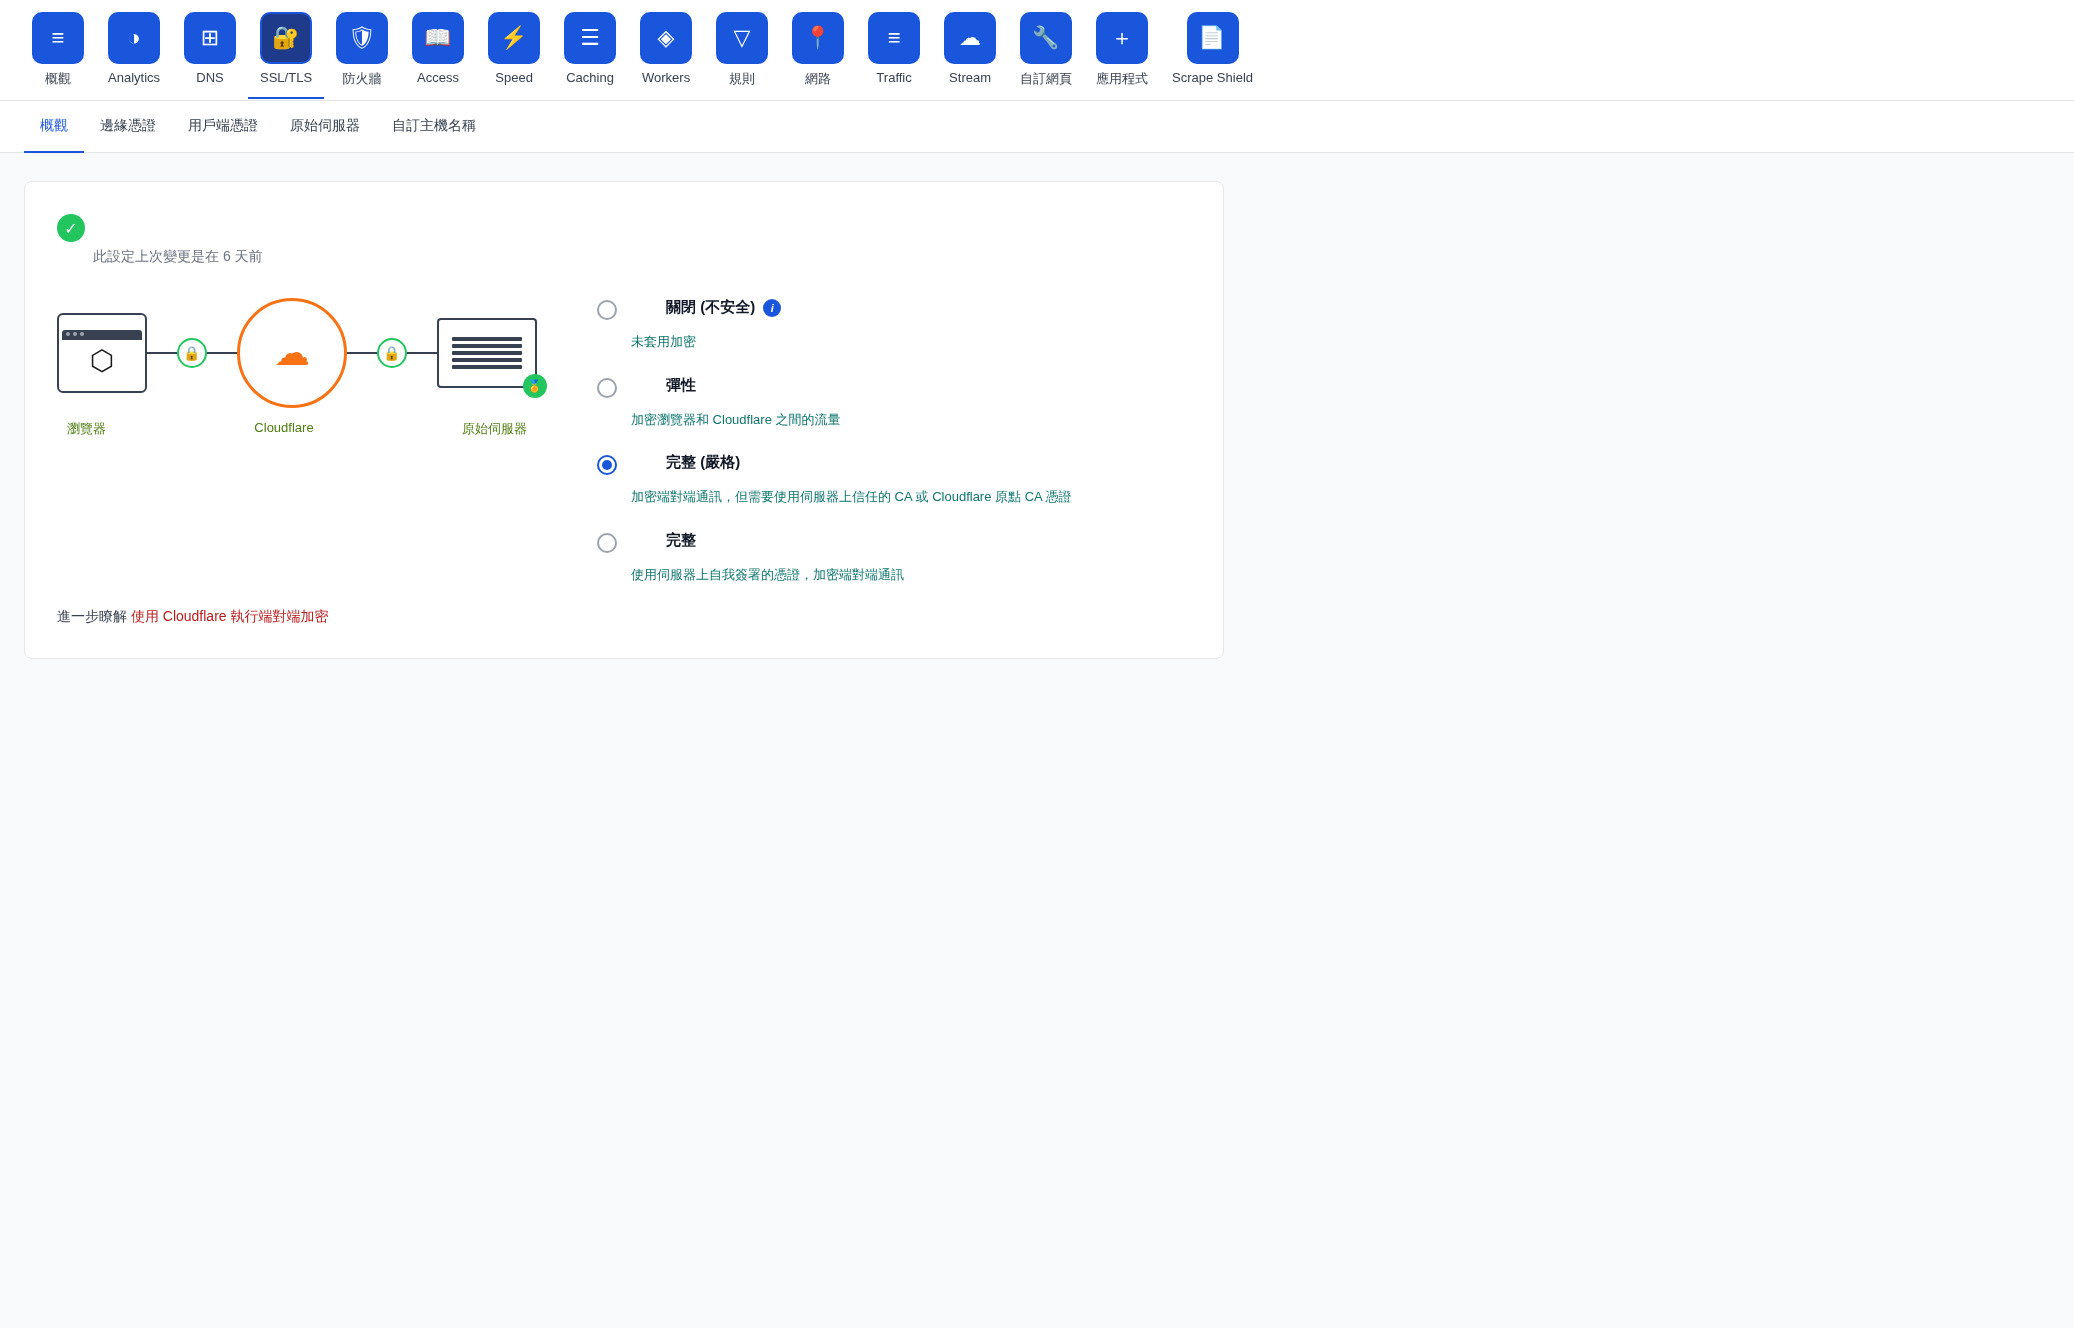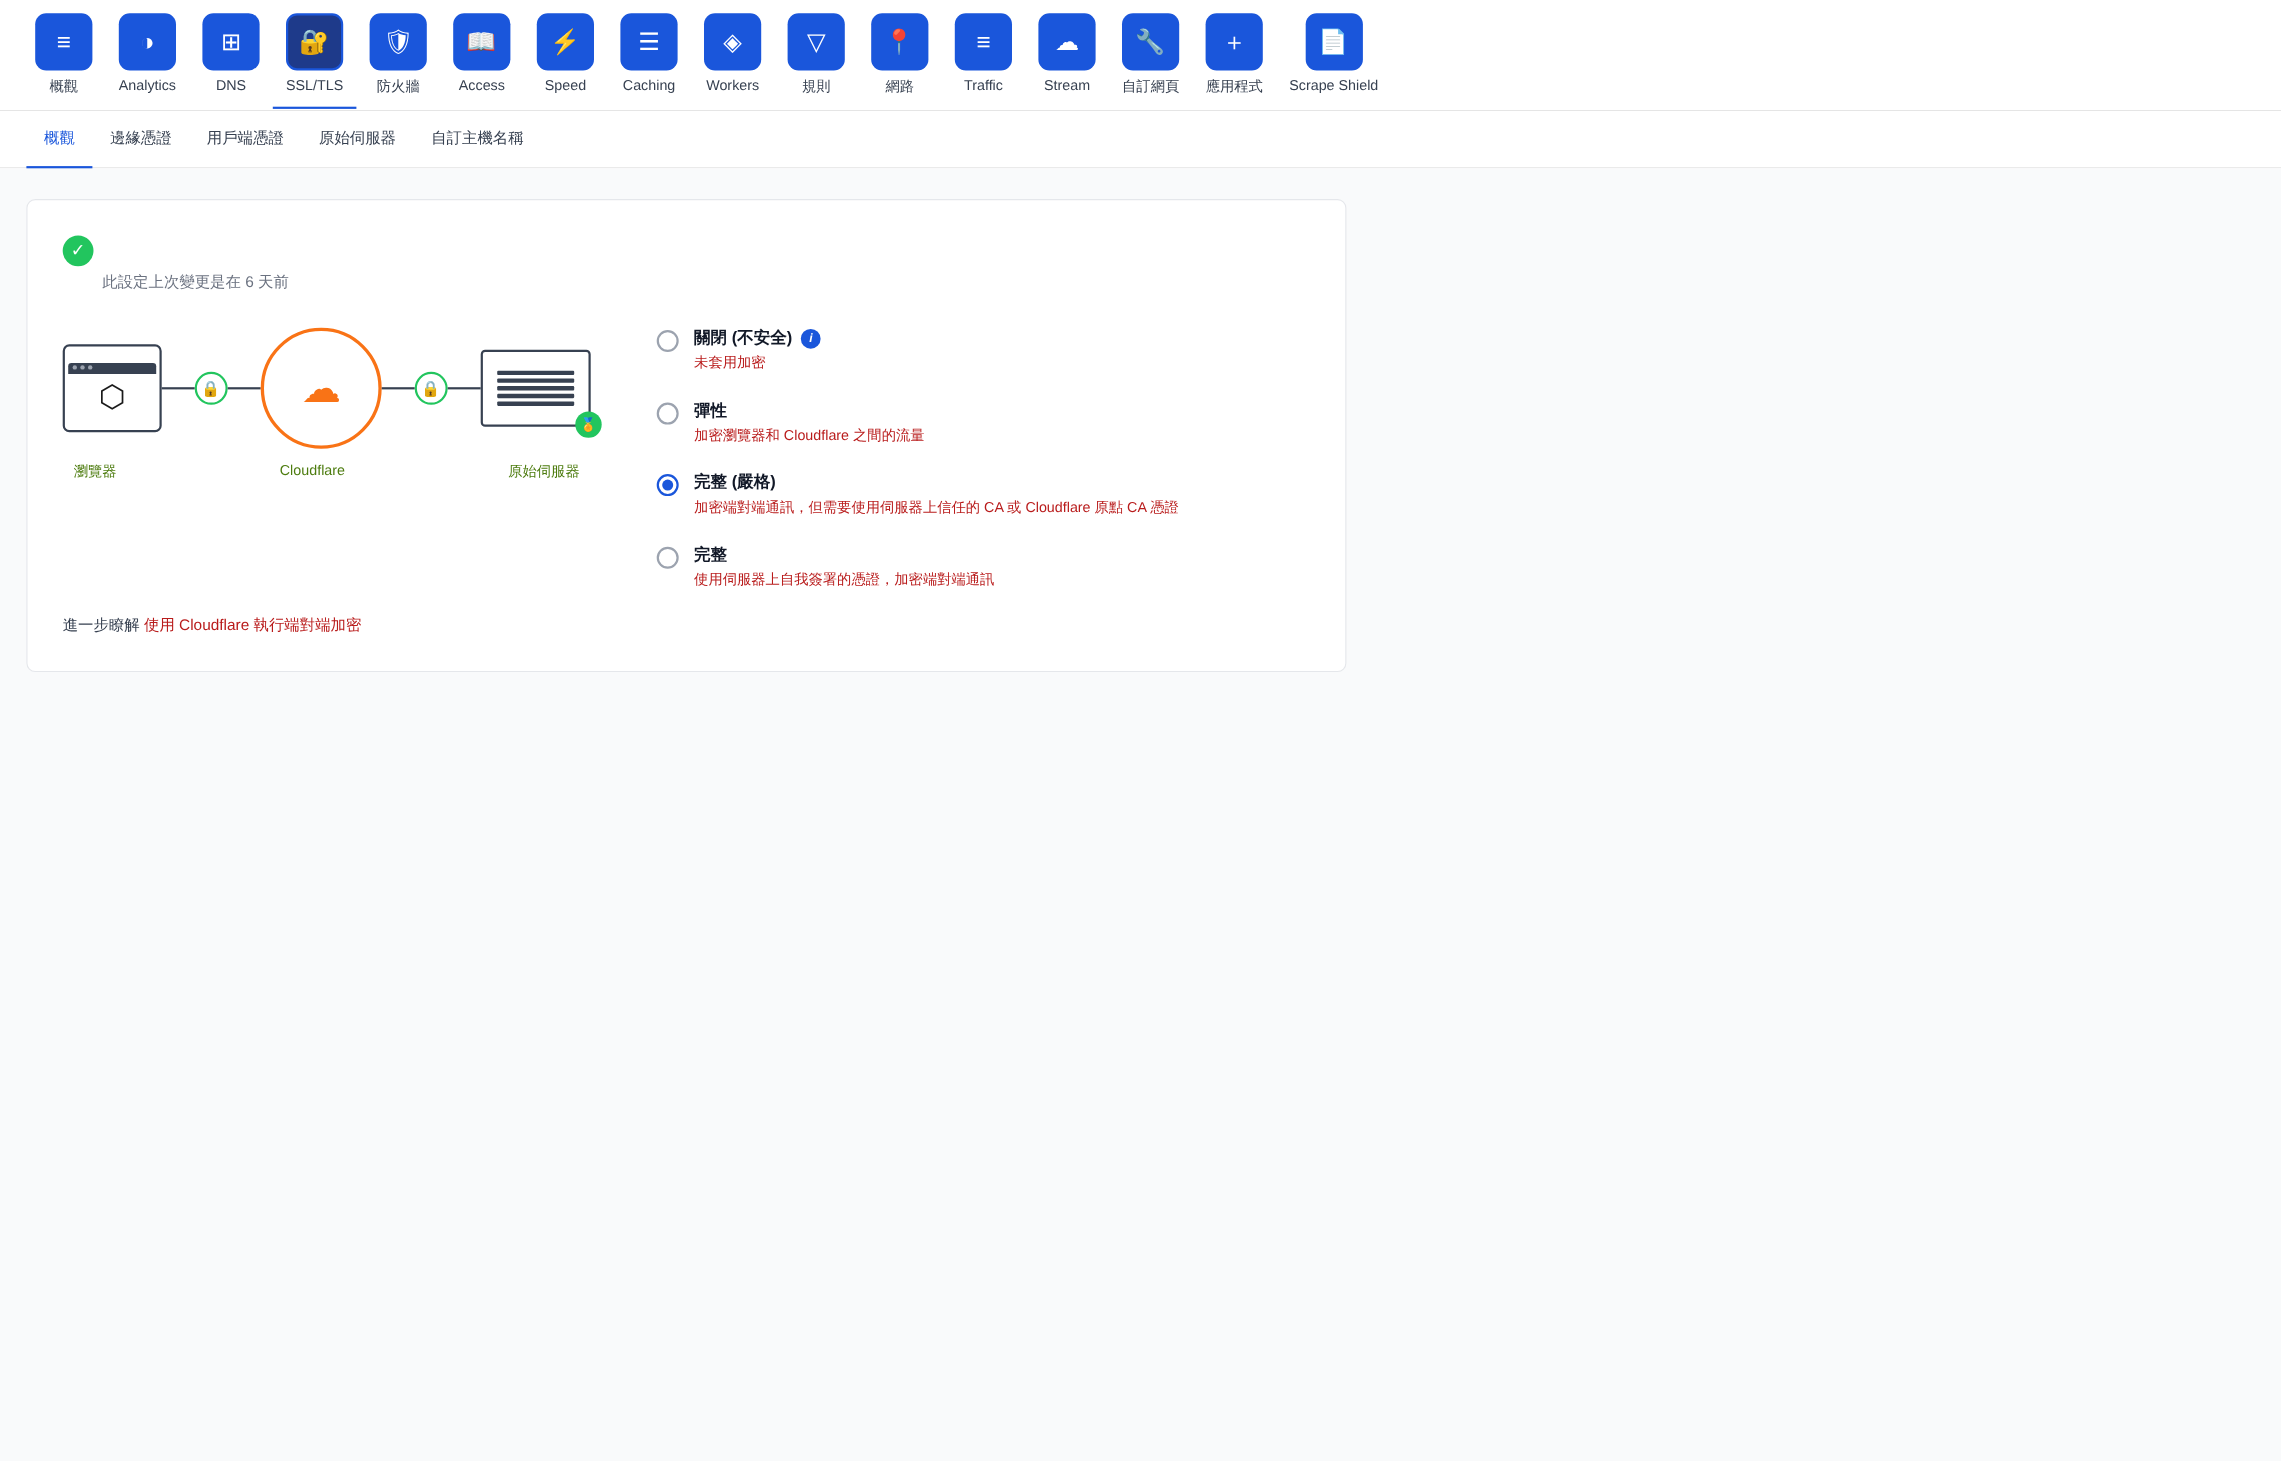--- a/index.html
+++ b/index.html
@@ -290,25 +290,26 @@
       background: #1a56db;
     }
     .option-text { flex: 1; }
     .option-title {
       font-size: 15px;
       font-weight: 600;
       color: #111827;
       display: flex;
       align-items: center;
       gap: 8px;
+      margin-left: 35px;
     }
     .option-desc {
       font-size: 13px;
-      color: #b91c1c;
-      margin-top: 3px;
+      color: #0f766e;
+      margin-top: 15px;
       line-height: 1.5;
     }
     .info-icon {
       width: 18px;
       height: 18px;
       border-radius: 50%;
       background: #1a56db;
       color: #fff;
       font-size: 11px;
       display: inline-flex;

